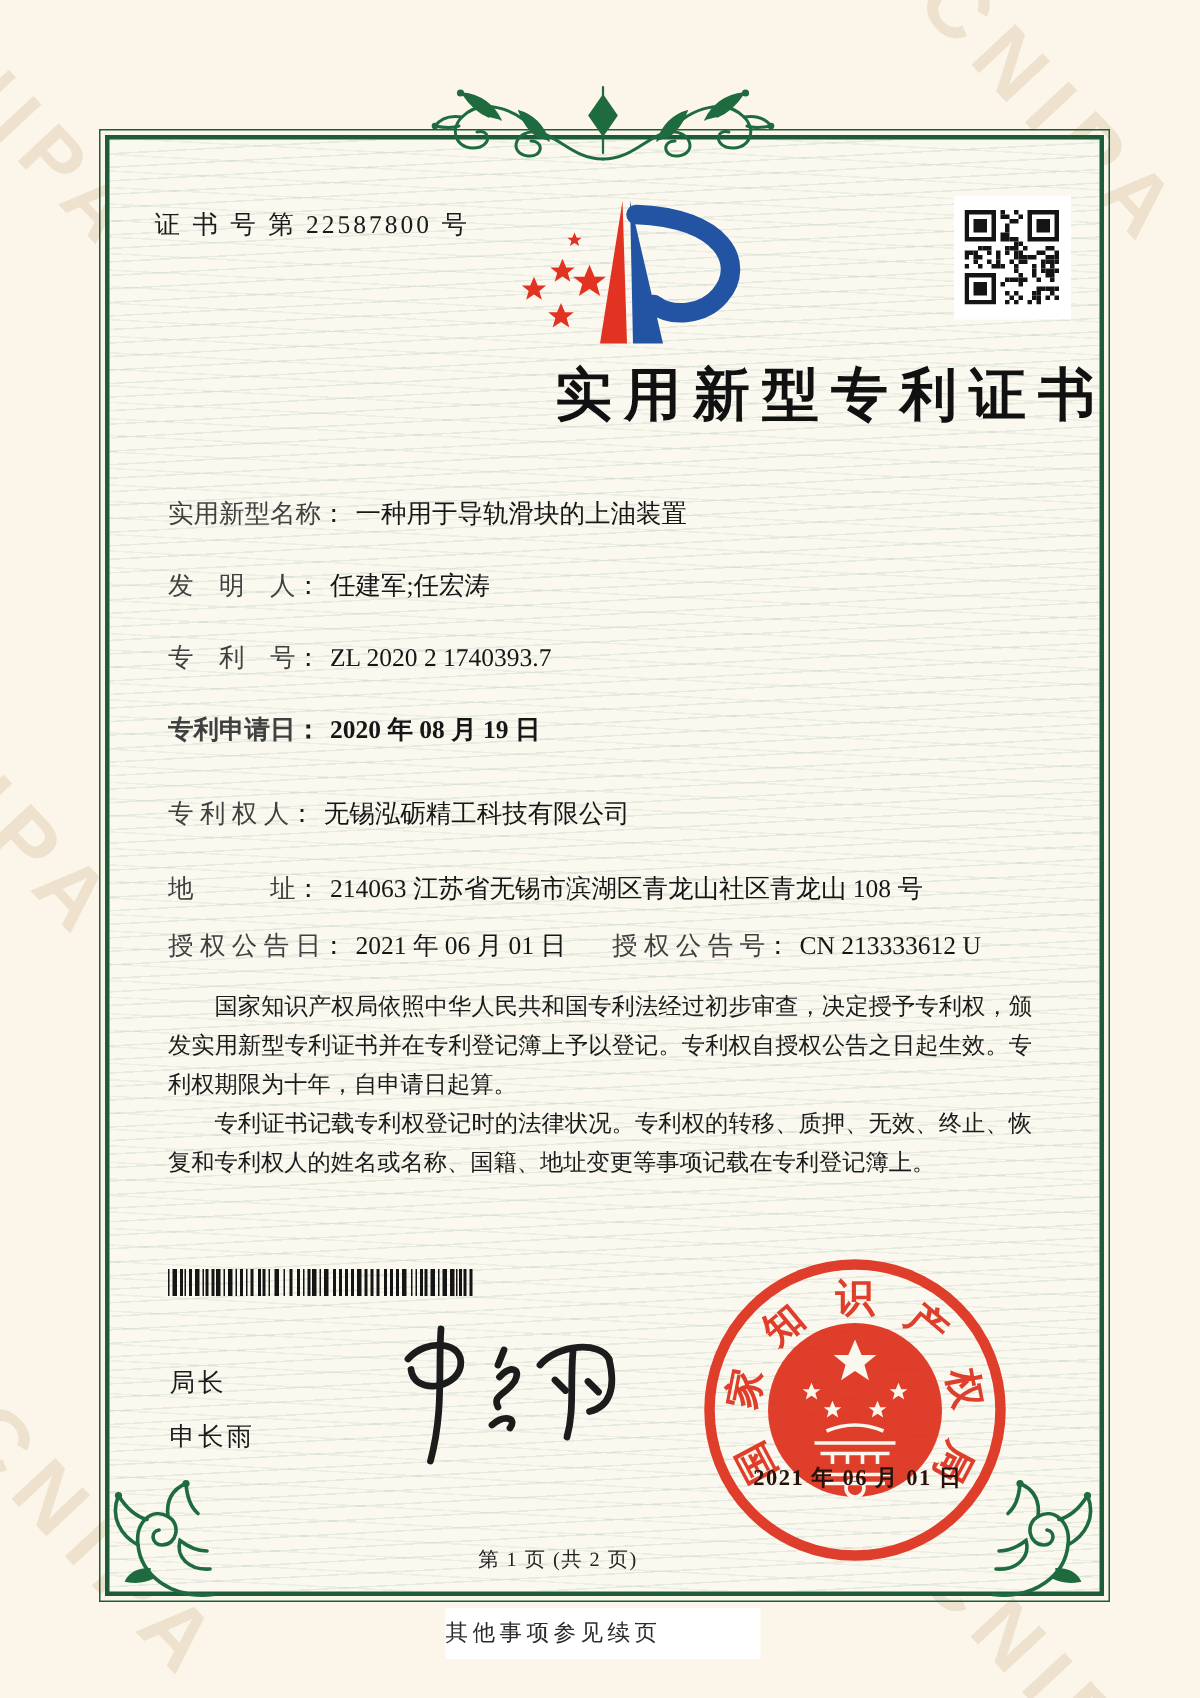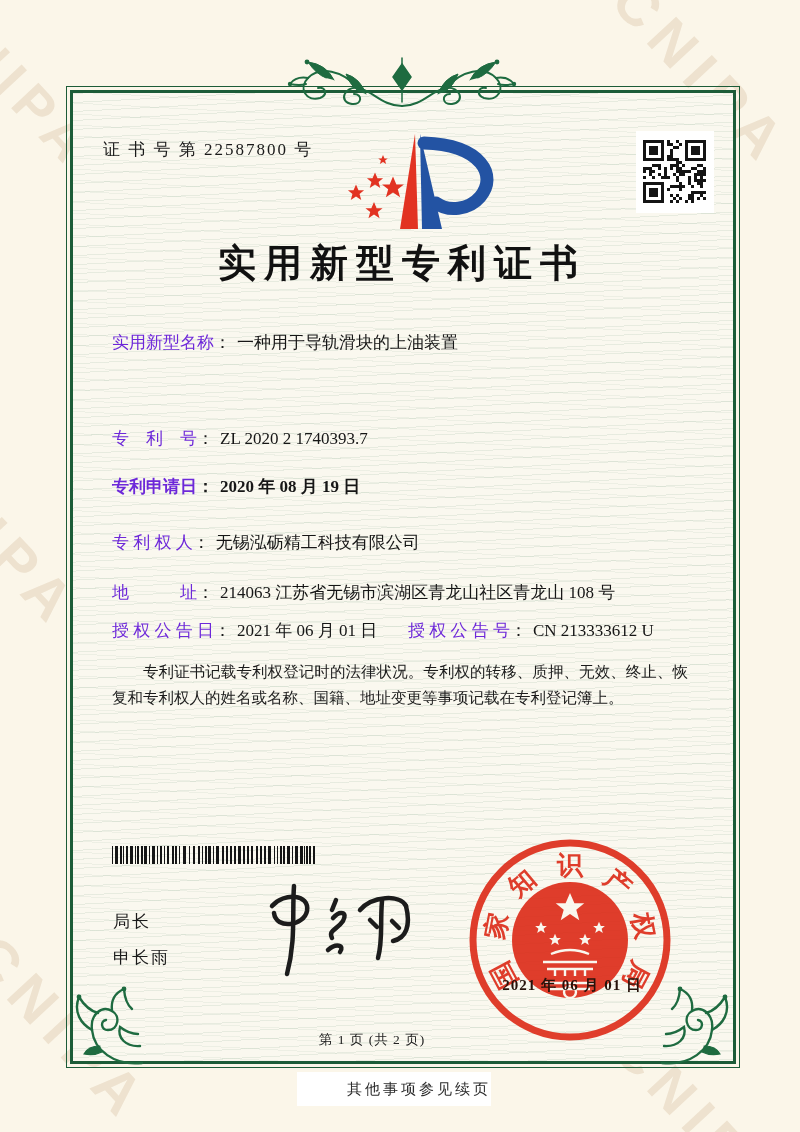--- a/index.html
+++ b/index.html
@@ -27,47 +27,47 @@
   .frame-inner{
     position:absolute;inset:3px;border:3px solid #1c5c38;
     background-color:#faf8ef;
     background-image:
       repeating-linear-gradient(177deg, rgba(122,160,132,.15) 0 1px, transparent 1px 9px),
       repeating-linear-gradient(183deg, rgba(122,160,132,.10) 0 1px, transparent 1px 11px);
   }
   .content{position:absolute;inset:0;z-index:3;}
   .cert-no{left:103px;top:138px;font-size:17px;letter-spacing:2px;color:#1a1a1a;}
   .title{
-    left:66px;top:238px;width:672px;text-align:center;
+    left:66px;top:238px;width:672px;text-align:right;
     font-size:38px;font-weight:700;letter-spacing:8px;color:#111;
   }
   .qr-box{left:636px;top:131px;width:78px;height:82px;background:#fff;}
   .qr-box svg{position:absolute;left:7px;top:9px;}
   .row{left:112px;font-size:17px;white-space:nowrap;}
-  .row .flabel{color:#6d28d9;}
+  .row .flabel{color:#404040;}
   .row .colon{margin-right:6px;}
   .row .fvalue{color:#161616;}
   .pair2{position:absolute;left:296px;top:0;white-space:nowrap;}
   .bodytext{
     left:112px;top:659px;width:576px;
     font-size:15.5px;line-height:26px;text-align:justify;color:#1b1b1b;
   }
   .bodytext p{margin:0;text-indent:2em;}
   .barcode{left:112px;top:846px;width:210px;height:18px;}
   .signer{left:113px;font-size:17px;font-family:Liberation Sans, sans-serif;color:#1b1b1b;letter-spacing:2px;}
   .sig-svg{left:232px;top:878px;}
   .seal-svg{left:465px;top:834px;}
   .seal-date{
     left:472px;top:976px;width:200px;text-align:center;
     font-size:15px;letter-spacing:1px;color:#26120a;font-weight:600;z-index:4;
   }
   .page-ind{left:66px;top:1031px;width:612px;text-align:center;font-size:13.5px;color:#222;letter-spacing:1px;}
   .cont-note{
-    left:297px;top:1072px;width:194px;height:34px;background:#fff;
-    text-align:right;line-height:34px;font-size:15px;letter-spacing:3px;color:#2b2b2b;z-index:4;
+    left:297px;top:1072px;width:210px;height:34px;background:#fff;
+    text-align:left;line-height:34px;font-size:15px;letter-spacing:3px;color:#2b2b2b;z-index:4;
   }
   .ornament{z-index:4;pointer-events:none;}
   svg text.sealchar{
     font-family:"Liberation Serif",serif;font-weight:bold;font-size:26px;fill:#dd2e1b;
   }
 </style>
 </head>
 <body>
 
 <div class="wm" style="left:-38px;top:-18px;font-size:54px;">CNIPA</div>
@@ -260,40 +260,44 @@
         <rect x="3" y="45" width="15" height="15" fill="#fff"></rect>
         <rect x="6" y="48" width="9" height="9" fill="#141414"></rect>
       </svg>
   </div>
 
   <div class="abs title">实用新型专利证书</div>
 
   <div class="abs row" style="top:331px;">
     <span class="flabel">实用新型名称</span><span class="colon">：</span><span class="fvalue">一种用于导轨滑块的上油装置</span>
   </div>
+  <div class="abs row" style="top:379px;">
+    <span class="flabel">发　明　人</span><span class="colon">：</span><span class="fvalue">任建军;任宏涛</span>
+  </div>
   <div class="abs row" style="top:427px;">
     <span class="flabel">专　利　号</span><span class="colon">：</span><span class="fvalue">ZL 2020 2 1740393.7</span>
   </div>
   <div class="abs row" style="top:475px;font-weight:bold;">
     <span class="flabel">专利申请日</span><span class="colon">：</span><span class="fvalue">2020 年 08 月 19 日</span>
   </div>
   <div class="abs row" style="top:531px;">
     <span class="flabel">专 利 权 人</span><span class="colon">：</span><span class="fvalue">无锡泓砺精工科技有限公司</span>
   </div>
   <div class="abs row" style="top:571px;margin-top:10px;">
     <span class="flabel">地　　　址</span><span class="colon">：</span><span class="fvalue">214063 江苏省无锡市滨湖区青龙山社区青龙山 108 号</span>
   </div>
   <div class="abs row" style="top:619px;">
     <span class="flabel">授 权 公 告 日</span><span class="colon">：</span><span class="fvalue">2021 年 06 月 01 日</span>
     <span class="pair2">
       <span class="flabel">授 权 公 告 号</span><span class="colon">：</span><span class="fvalue">CN 213333612 U</span>
     </span>
   </div>
 
   <div class="abs bodytext">
+    <p>国家知识产权局依照中华人民共和国专利法经过初步审查，决定授予专利权，颁发实用新型专利证书并在专利登记簿上予以登记。专利权自授权公告之日起生效。专利权期限为十年，自申请日起算。</p>
     <p>专利证书记载专利权登记时的法律状况。专利权的转移、质押、无效、终止、恢复和专利权人的姓名或名称、国籍、地址变更等事项记载在专利登记簿上。</p>
   </div>
 
   <div class="abs barcode">
     <svg id="bc" width="210" height="18" viewBox="0 0 210 18">
         <rect x="0" y="0" width="1" height="18" fill="#151515"></rect>
         <rect x="3" y="0" width="3" height="18" fill="#151515"></rect>
         <rect x="8" y="0" width="2" height="18" fill="#151515"></rect>
         <rect x="11" y="0" width="1" height="18" fill="#151515"></rect>
         <rect x="14" y="0" width="2" height="18" fill="#151515"></rect>

